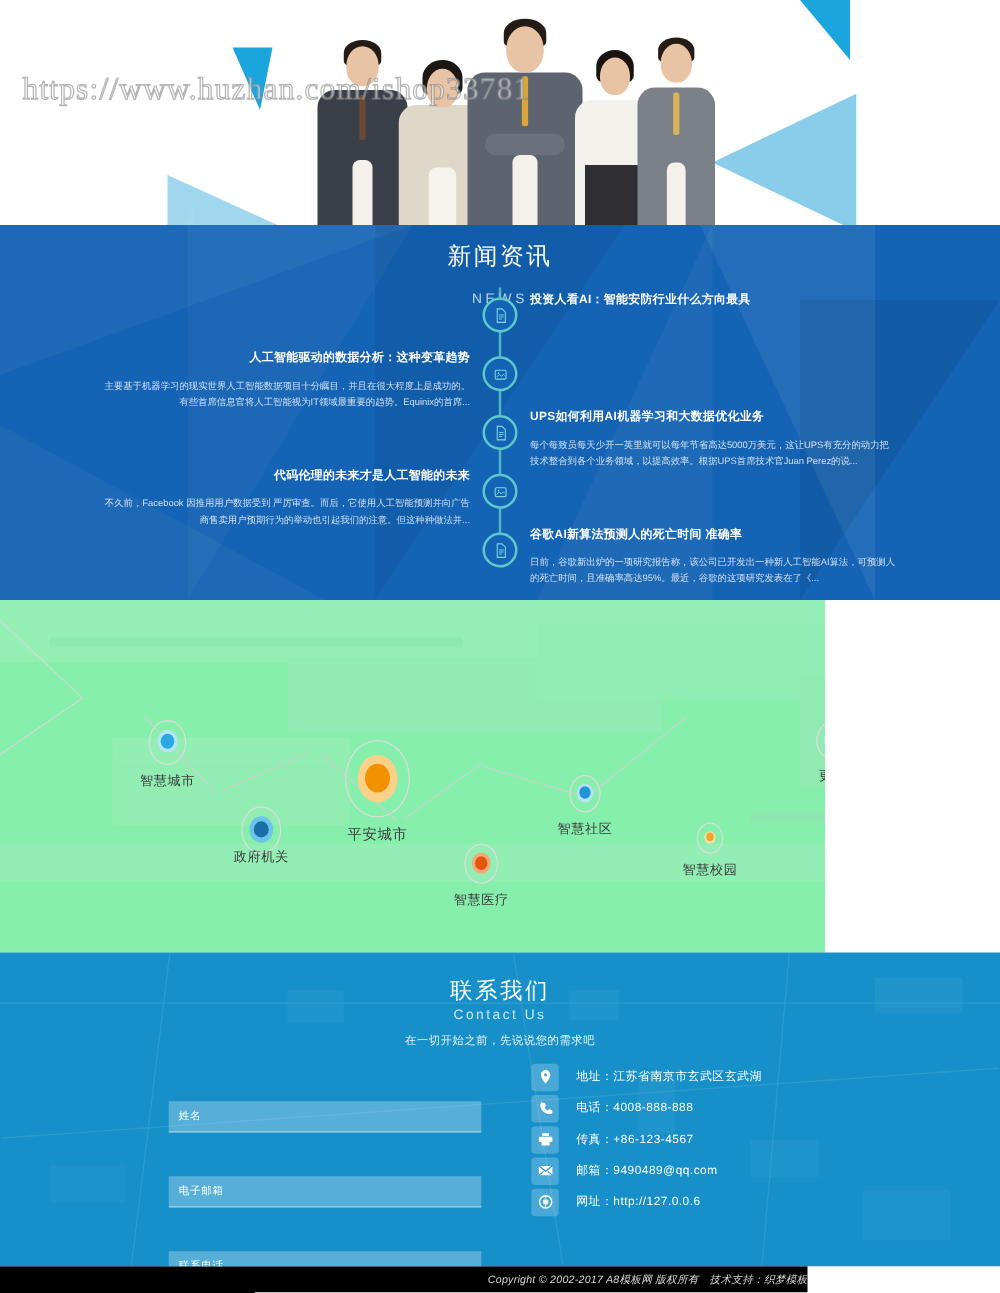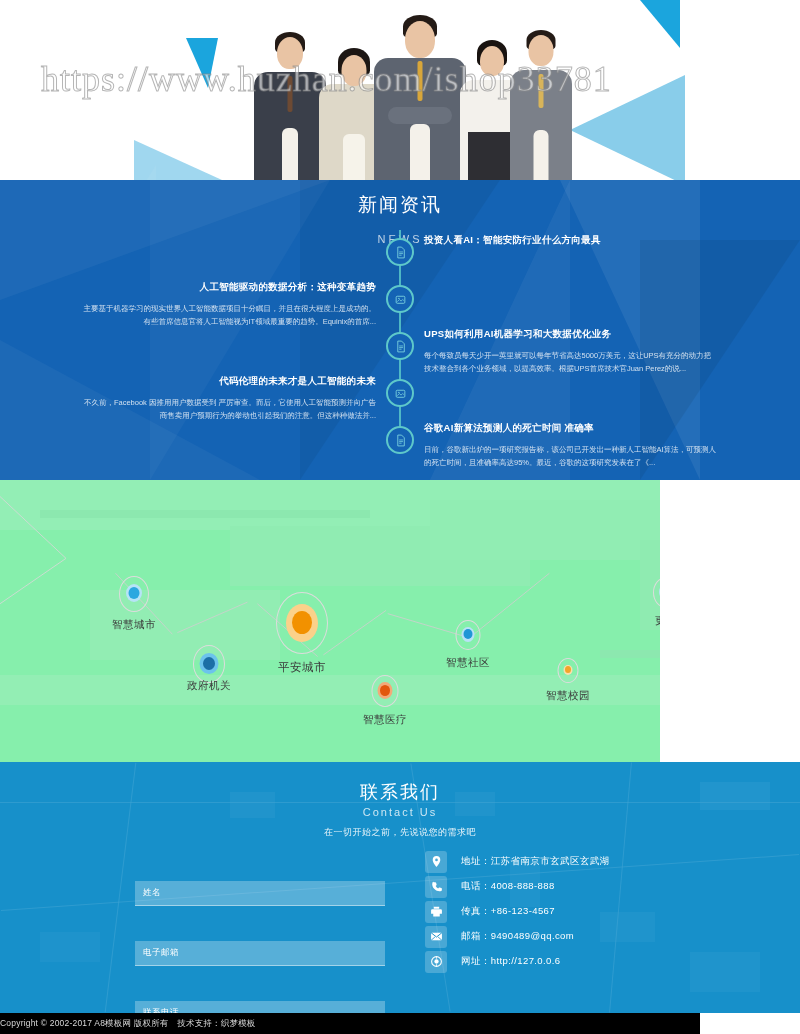--- a/index.html
+++ b/index.html
@@ -21,24 +21,24 @@
   .banner-people { position:absolute; left:222px; top:8px; width:340px; height:172px; }
   .person { position:absolute; bottom:0; }
   .person .head { position:absolute; left:50%; transform:translateX(-50%); border-radius:50% 50% 46% 46%; background:#e9c4a4; }
   .person .hair { position:absolute; left:50%; transform:translateX(-50%); border-radius:50% 50% 20% 20%; background:#241b16; }
   .person .body { position:absolute; bottom:0; left:50%; transform:translateX(-50%); border-radius:14px 14px 0 0; }
   .person .shirt { position:absolute; bottom:0; left:50%; transform:translateX(-50%); border-radius:6px 6px 0 0; background:#f4f1ea; }
   .person .tie { position:absolute; left:50%; transform:translateX(-50%); width:5px; border-radius:2px; }
   .watermark {
     position:absolute; left:18px; top:58px; width:520px;
     font-family:"Liberation Serif","DejaVu Serif",serif;
-    font-size:36px; letter-spacing:1px; color:rgba(255,255,255,0.0);
+    font-size:25px; letter-spacing:1px; color:rgba(255,255,255,0.0);
     -webkit-text-stroke:1px rgba(120,120,120,.55);
     text-shadow:0 0 1px rgba(255,255,255,.6);
-    white-space:nowrap; z-index:40; pointer-events:none;margin-left:23px;
+    white-space:nowrap; z-index:40; pointer-events:none;
   }
 
   
   .news { position:relative; width:800px; height:300px; background:#1463b4; overflow:hidden; }
   .news .facet { position:absolute; width:0; height:0; }
   .f1 { top:0; left:0;   border-top:120px solid rgba(255,255,255,.045); border-right:330px solid transparent; }
   .f2 { top:0; left:300px; border-top:300px solid rgba(0,0,0,.06); border-right:200px solid transparent; }
   .f3 { top:0; left:430px; border-bottom:300px solid rgba(255,255,255,.05); border-left:140px solid transparent; }
   .f4 { top:0; left:560px; border-top:300px solid rgba(255,255,255,.07); border-left:140px solid transparent; }
   .f5 { top:60px; left:640px; border-top:240px solid rgba(0,0,0,.07); border-right:160px solid transparent; }
@@ -90,21 +90,21 @@
                   align-items:center; justify-content:center; letter-spacing:4px; cursor:pointer; }
 
   .cinfo { position:absolute; left:425px; top:88px; width:340px; z-index:6; }
   .cinfo .row { display:flex; align-items:center; height:23px; margin-bottom:2px; }
   .cinfo .ic { width:22px; height:22px; border-radius:3px; background:rgba(255,255,255,.22);
                display:flex; align-items:center; justify-content:center; flex:none; }
   .cinfo .ic svg { width:13px; height:13px; fill:#fff; }
   .cinfo .tx { margin-left:14px; font-size:9.5px; color:#fff; letter-spacing:.4px; }
 
   
-  .footer { width:700px; height:21px; background:#000; display:flex; align-items:center; justify-content:flex-start; }
+  .footer { width:646px; height:21px; background:#000; display:flex; align-items:center; justify-content:flex-end;font-style:italic; }
   .footer span { font-size:8.5px; color:#d8d8d8; letter-spacing:.2px; }
 </style>
 </head>
 <body>
 
 <div class="page">
 
   <div class="banner">
     <div class="tri t1"></div>
     <div class="tri t2"></div>

